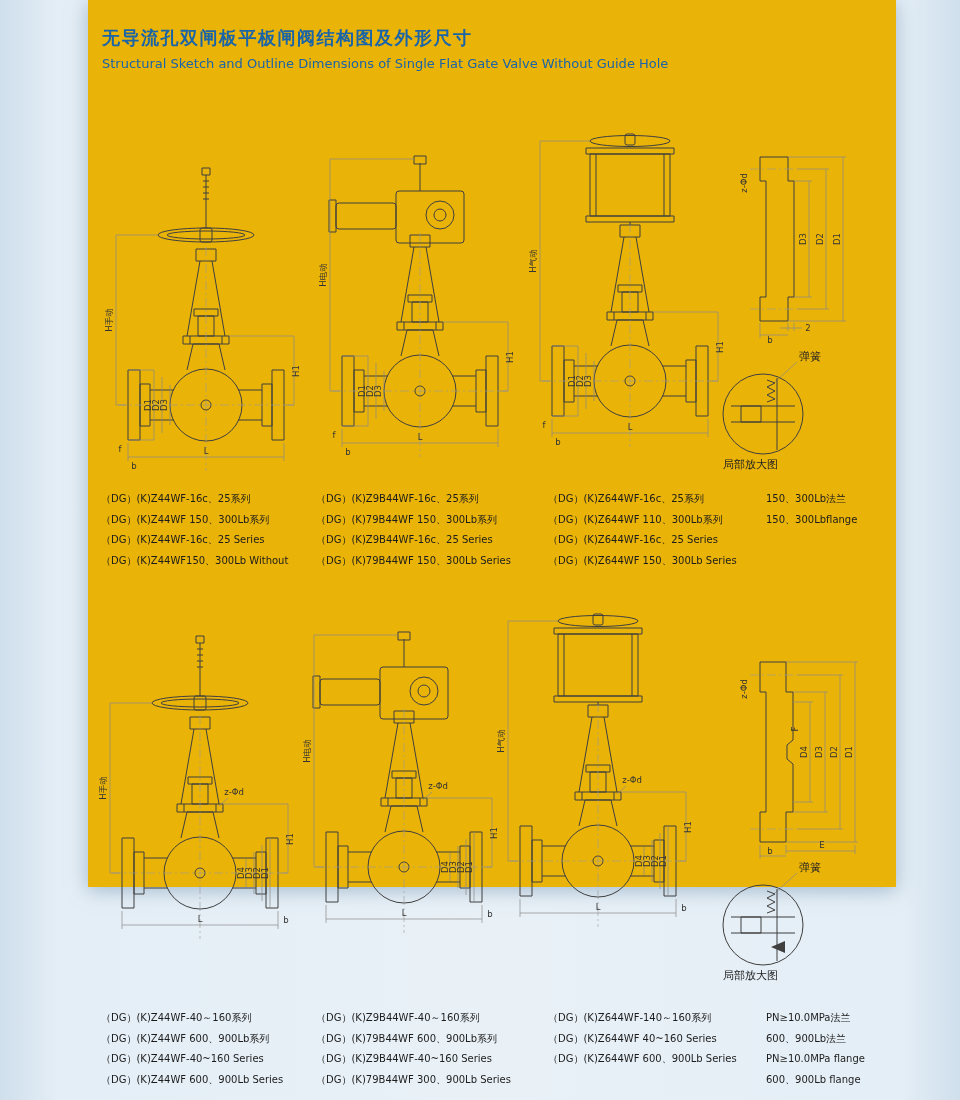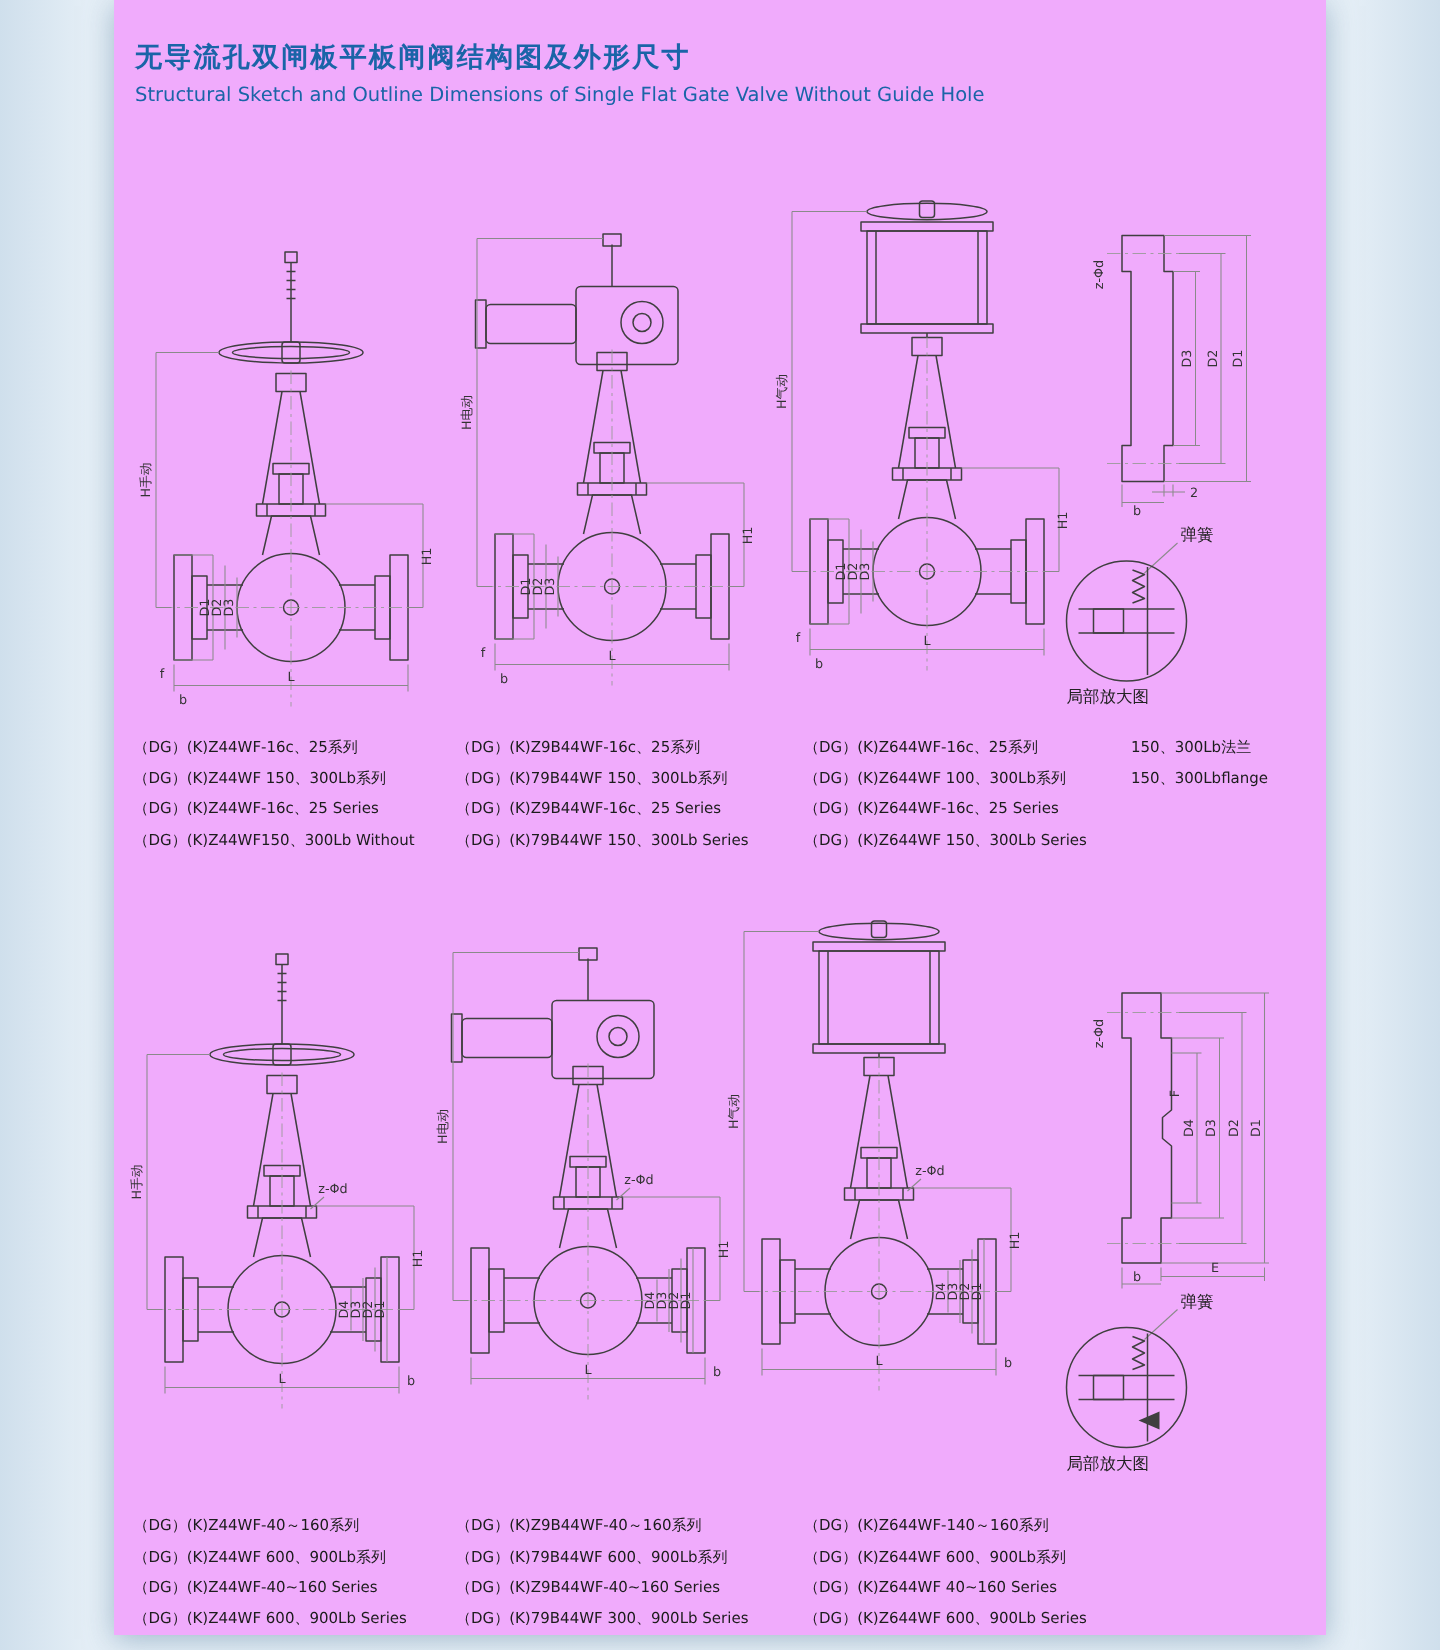--- a/index.html
+++ b/index.html
@@ -1,20 +1,20 @@
 <!DOCTYPE html>
 <html><head>
 <meta charset="utf-8">
 <style>
   *{box-sizing:border-box}
   html,body{margin:0;padding:0}
   body{width:960px;height:1100px;position:relative;overflow:hidden;
        background:linear-gradient(90deg,#cfdfec 0%,#e4eef6 6%,#e9f1f7 50%,#e4eef6 94%,#cfdfec 100%);
        font-family:"DejaVu Sans",sans-serif;}
-  .sheet{position:absolute;left:76px;top:0;width:808px;height:1090px;background:#f0abfc;
+  .sheet{position:absolute;left:88px;top:0;width:808px;height:887px;background:#eab308;
          box-shadow:0 3px 18px rgba(105,140,170,.55);}
   .hdr{padding:26px 16px 0 14px}
   .t-zh{font-size:18px;font-weight:bold;color:#1a64a8;margin:0;letter-spacing:1.5px}
   .t-en{font-size:13px;font-weight:normal;color:#1a64a8;margin:6px 0 0 0}
   .figs{position:relative}
   #figs-top{height:398px;margin-top:20px}
   #figs-bot{height:380px;margin-top:36px}
   .fig{position:absolute}
   svg{overflow:visible}
   .draw{stroke:#3f3f3f;fill:none;stroke-width:1;stroke-linejoin:round}
@@ -251,21 +251,21 @@
       <div>（DG）(K)Z44WF150、300Lb Without</div>
     </div>
     <div class="col c2">
       <div>（DG）(K)Z9B44WF-16c、25系列</div>
       <div>（DG）(K)79B44WF 150、300Lb系列</div>
       <div>（DG）(K)Z9B44WF-16c、25 Series</div>
       <div>（DG）(K)79B44WF 150、300Lb Series</div>
     </div>
     <div class="col c3">
       <div>（DG）(K)Z644WF-16c、25系列</div>
-      <div>（DG）(K)Z644WF 100、300Lb系列</div>
+      <div>（DG）(K)Z644WF 110、300Lb系列</div>
       <div>（DG）(K)Z644WF-16c、25 Series</div>
       <div>（DG）(K)Z644WF 150、300Lb Series</div>
     </div>
     <div class="col c4">
       <div>150、300Lb法兰</div>
       <div>150、300Lbflange</div>
     </div>
   </div>
 
   <div class="figs" id="figs-bot">
@@ -406,19 +406,24 @@
       <div>（DG）(K)Z44WF 600、900Lb Series</div>
     </div>
     <div class="col c2">
       <div>（DG）(K)Z9B44WF-40～160系列</div>
       <div>（DG）(K)79B44WF 600、900Lb系列</div>
       <div>（DG）(K)Z9B44WF-40~160 Series</div>
       <div>（DG）(K)79B44WF 300、900Lb Series</div>
     </div>
     <div class="col c3">
       <div>（DG）(K)Z644WF-140～160系列</div>
-      <div>（DG）(K)Z644WF 600、900Lb系列</div>
       <div>（DG）(K)Z644WF 40~160 Series</div>
       <div>（DG）(K)Z644WF 600、900Lb Series</div>
     </div>
+    <div class="col c4">
+      <div>PN≥10.0MPa法兰</div>
+      <div>600、900Lb法兰</div>
+      <div>PN≥10.0MPa flange</div>
+      <div>600、900Lb flange</div>
+    </div>
   </div>
 
 </div>
 
 </body></html>

